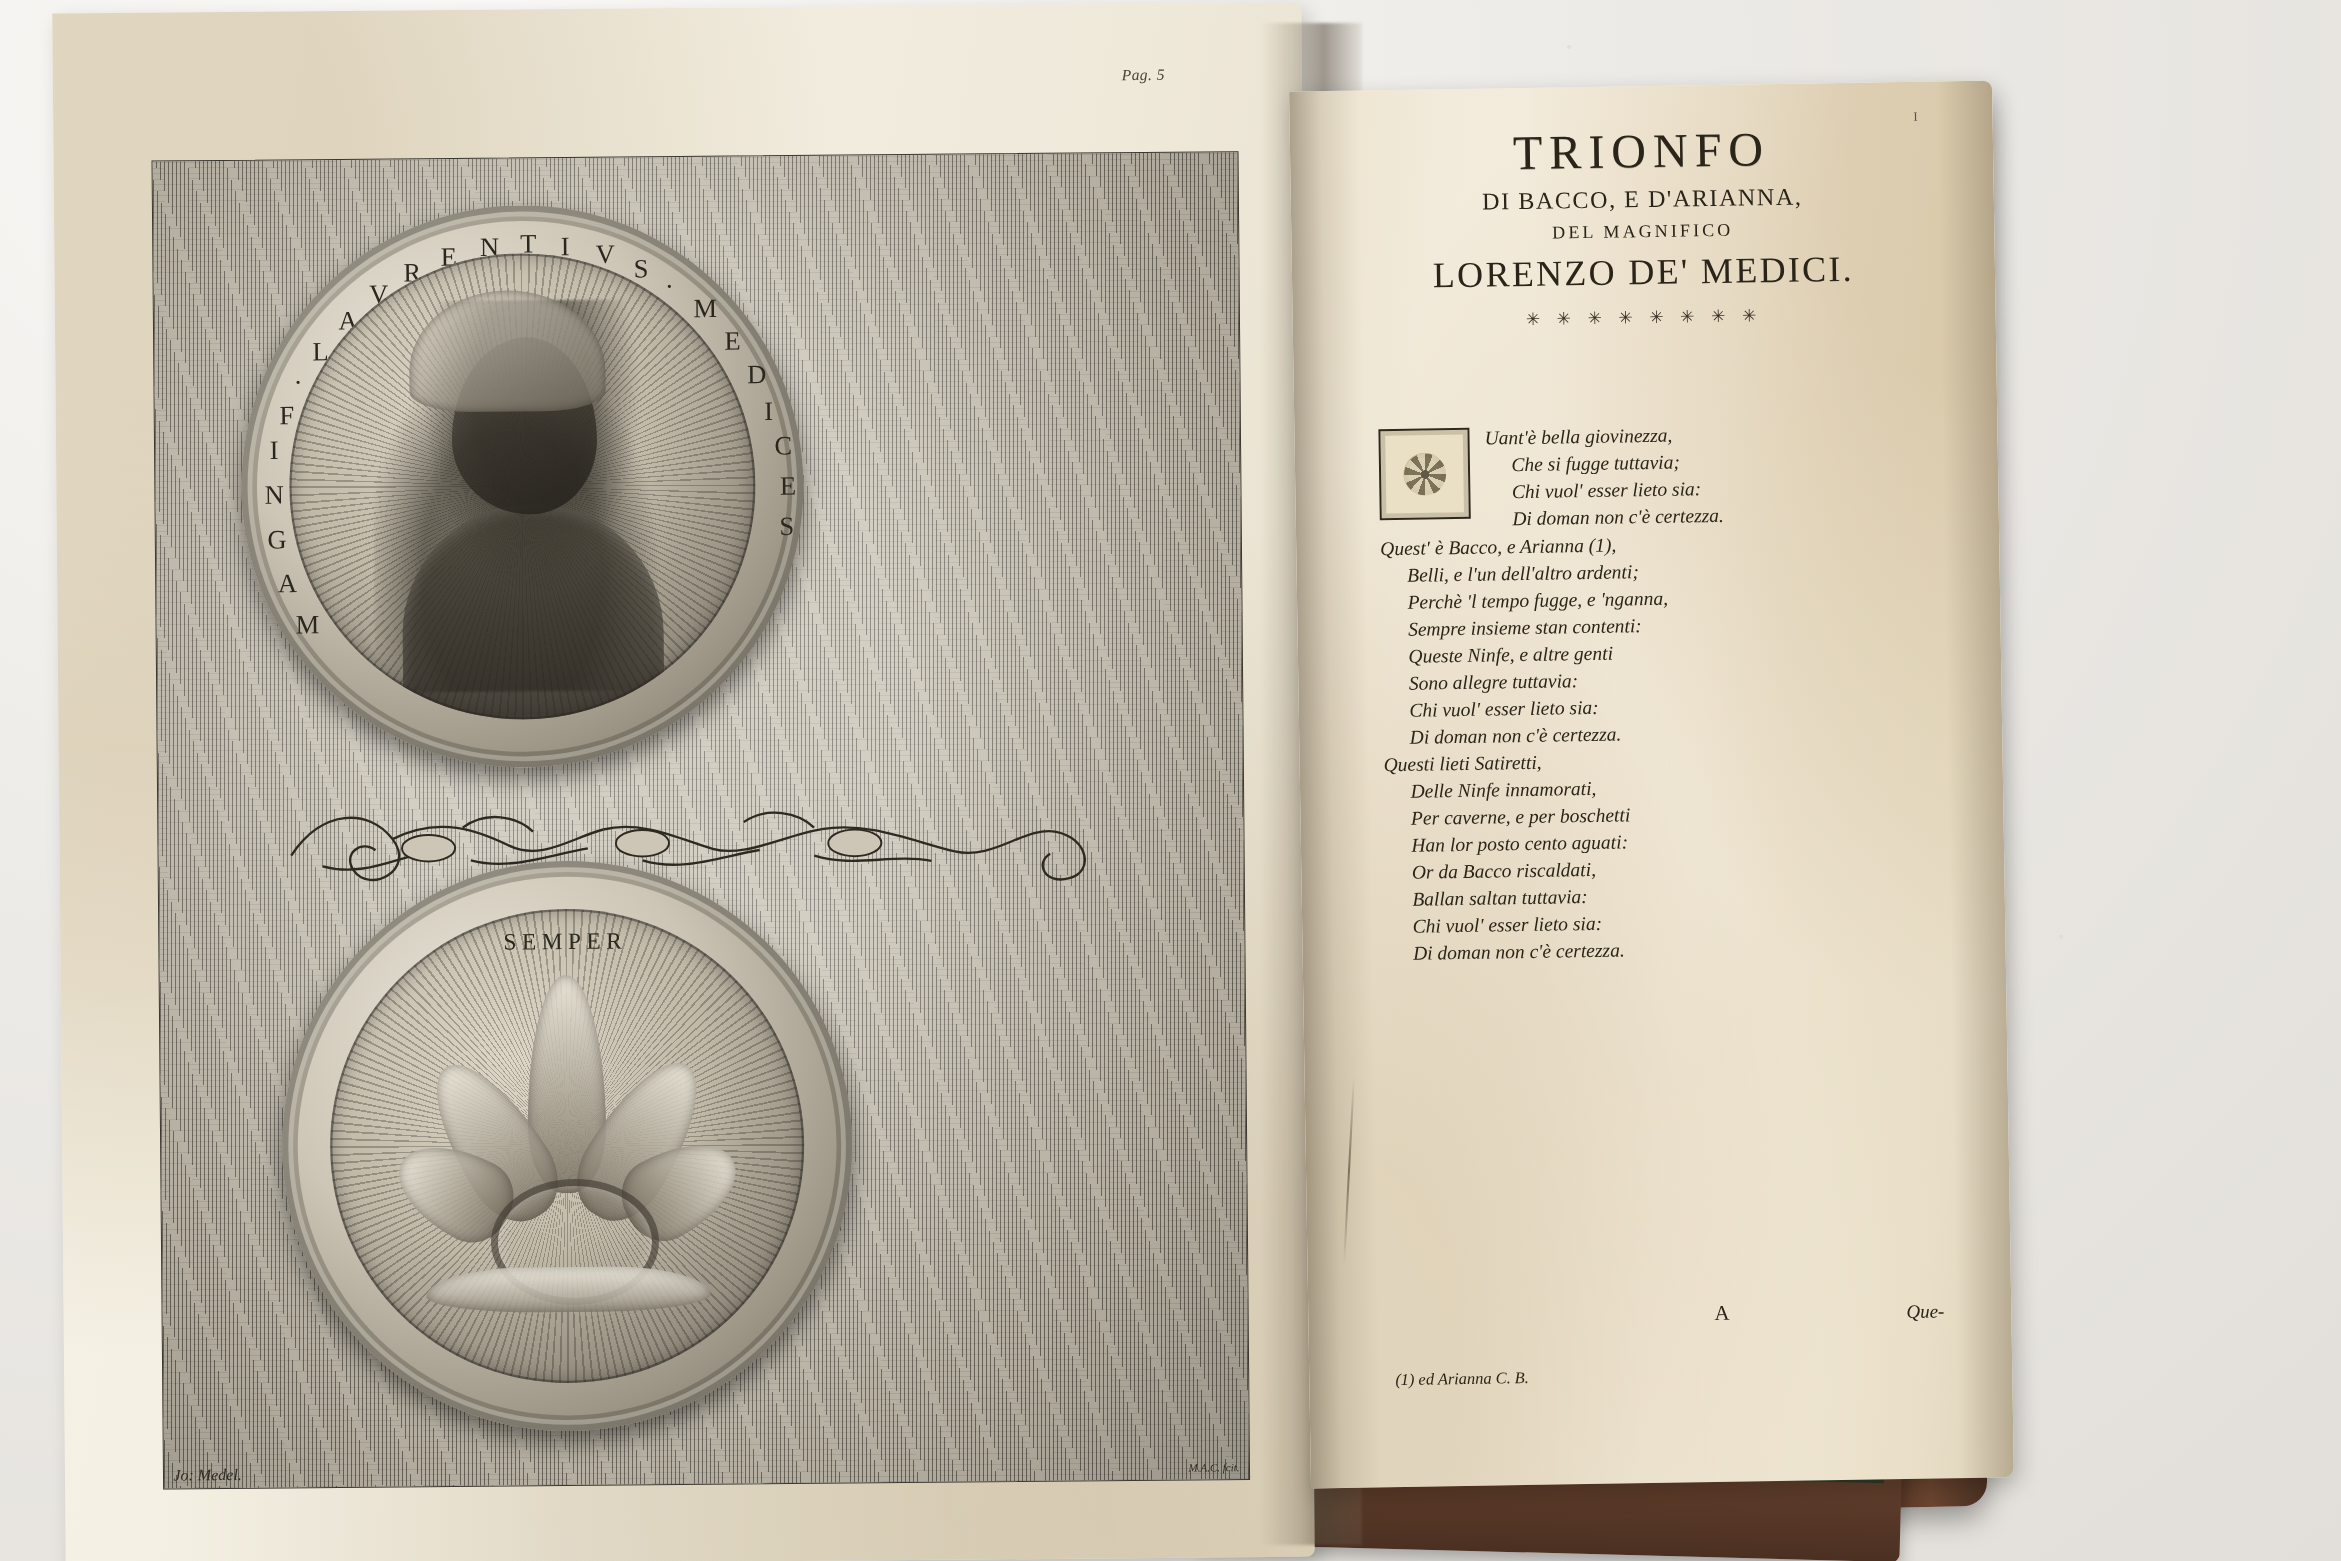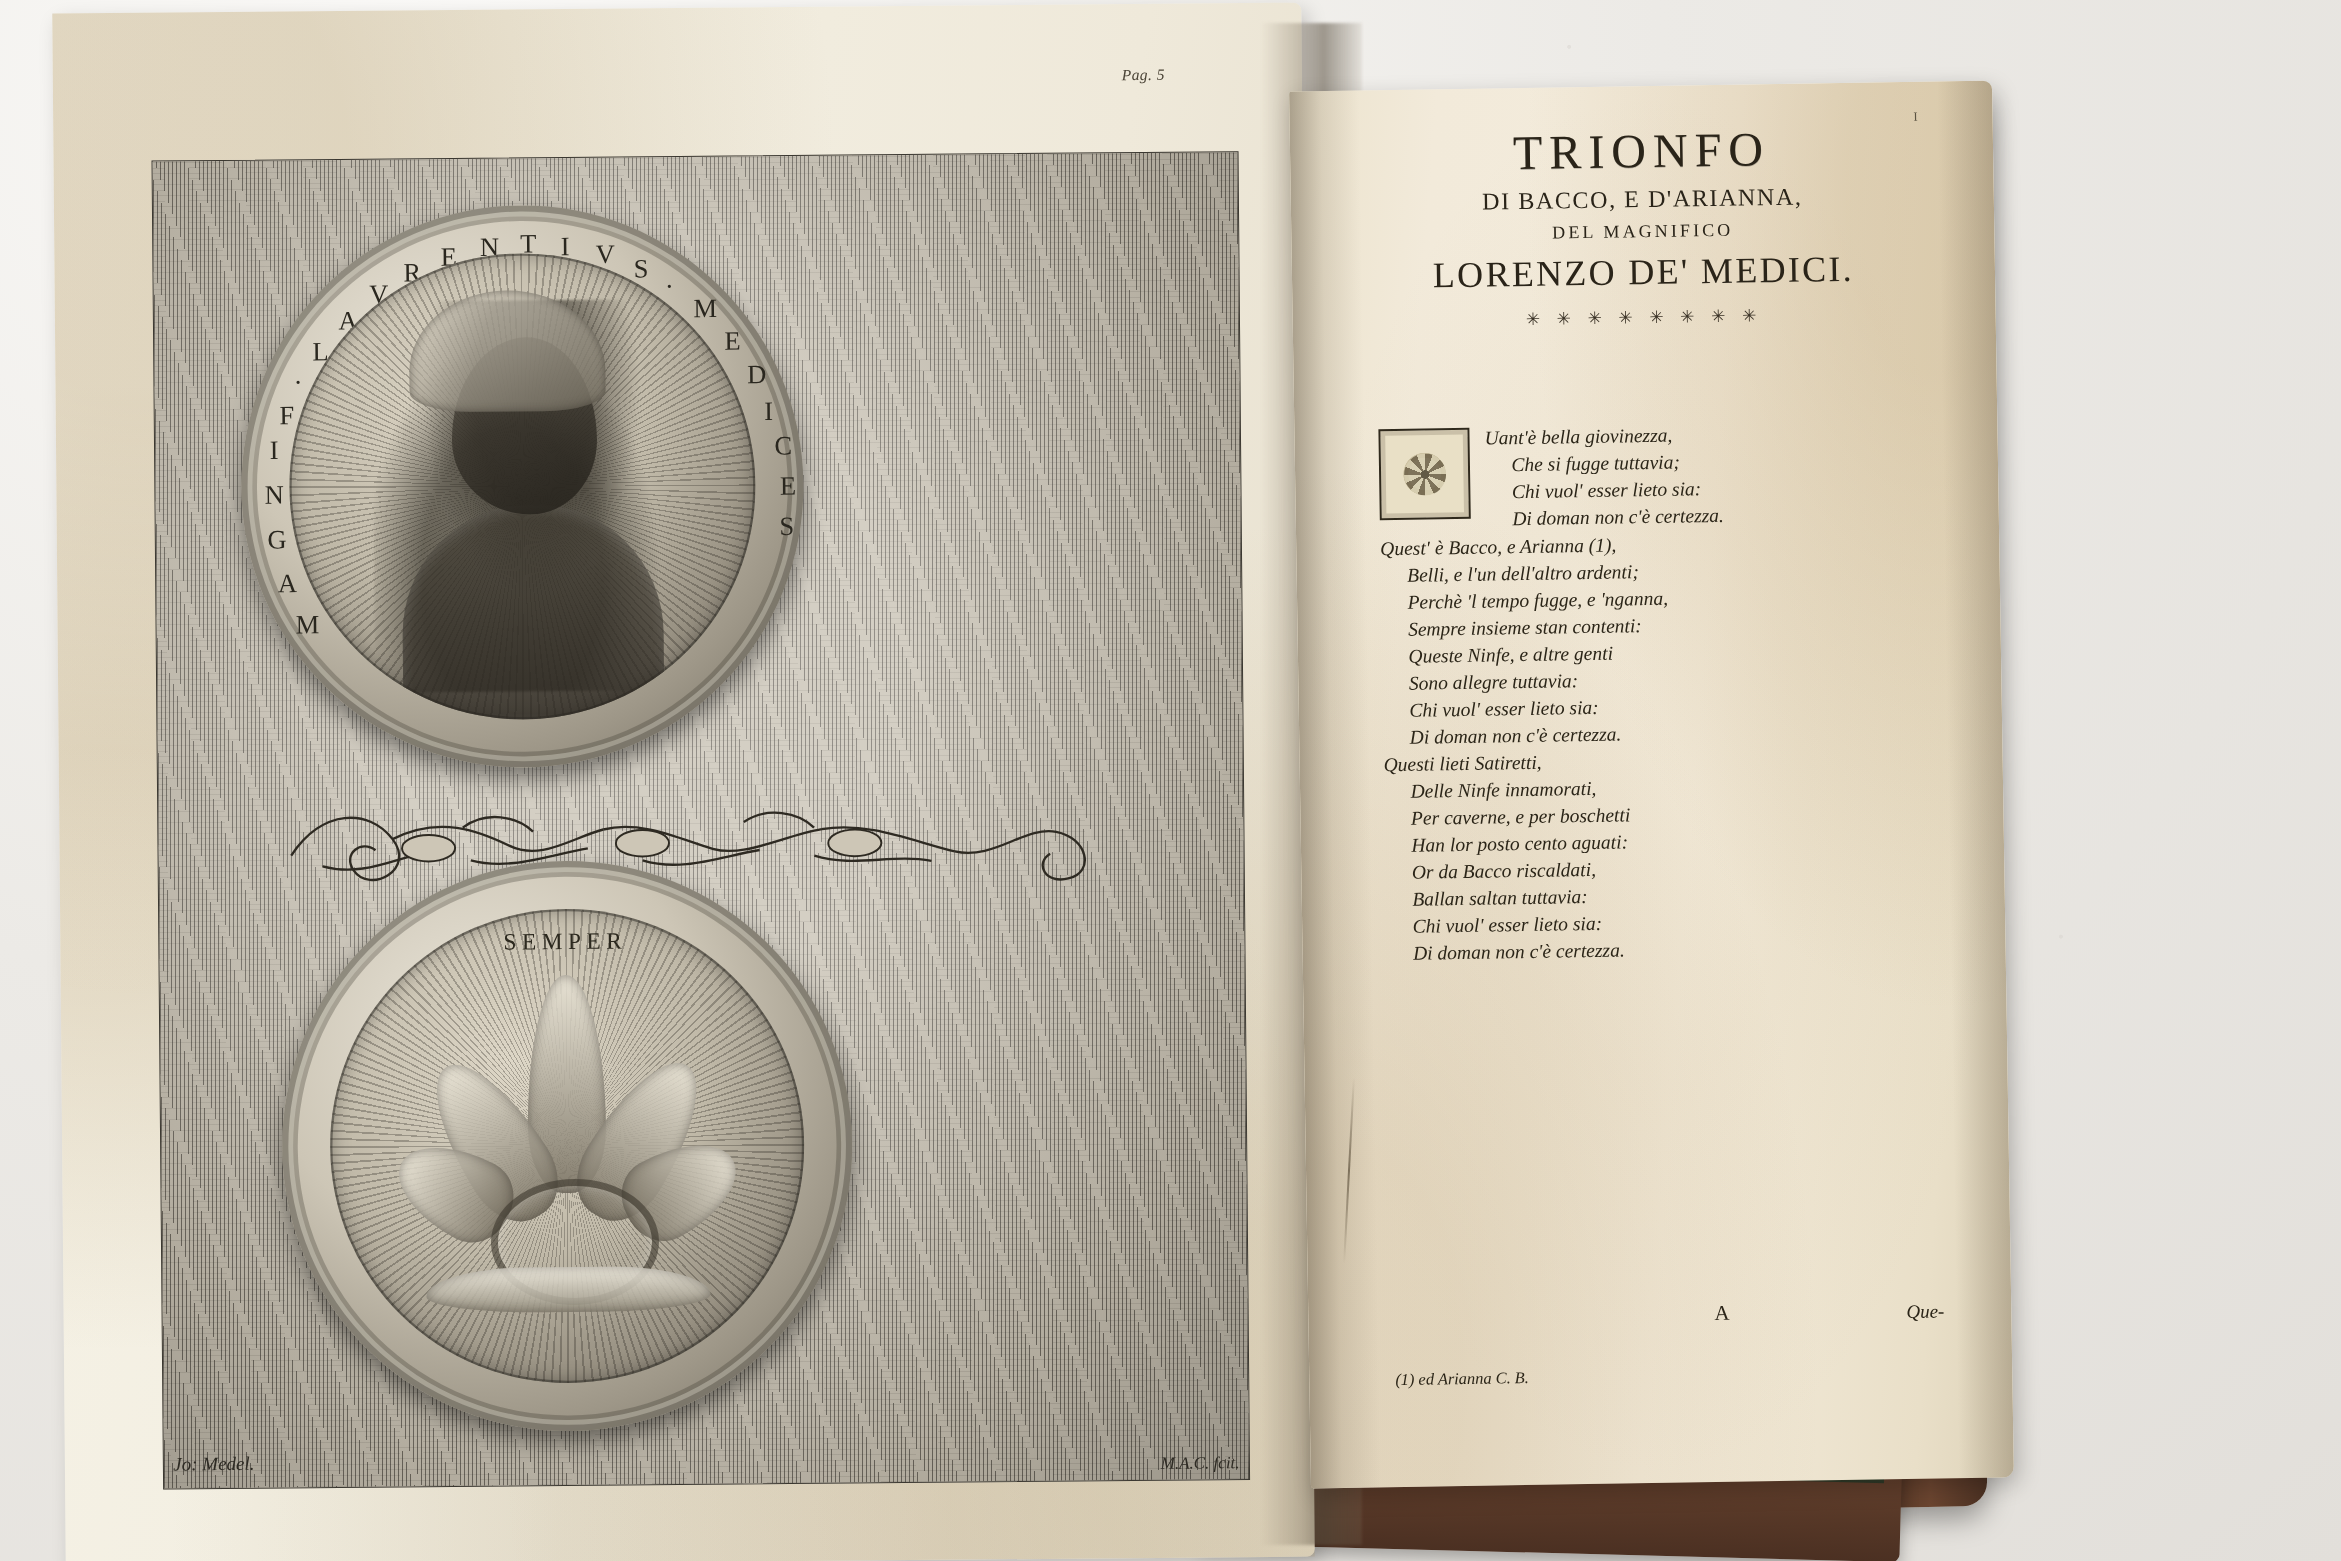--- a/index.html
+++ b/index.html
@@ -286,30 +286,30 @@
     width: 88%;
     height: 13%;
     background: linear-gradient(180deg, rgba(240,236,224,.9), rgba(150,144,128,.85));
     border-radius: 40% 40% 46% 46% / 70% 70% 40% 40%;
     box-shadow: inset 0 0 11px rgba(40,36,30,.4);
   }
 
   .plate-credit-left {
     position: absolute;
     left: 9.4px;
-    bottom: 13px;
-    font-size: 19px;
+    bottom: 4px;
+    font-size: 16px;
     font-style: italic;
     color: #2e2b24;
   }
   .plate-credit-right {
     position: absolute;
     right: 9.4px;
     bottom: 6.2px;
-    font-size: 17px;
+    font-size: 11px;
     font-style: italic;
     color: #2e2b24;
   }
 
   
   .gutter {
     position: absolute;
     left: 1218px;
     top: 23.4px;
     width: 101px;

